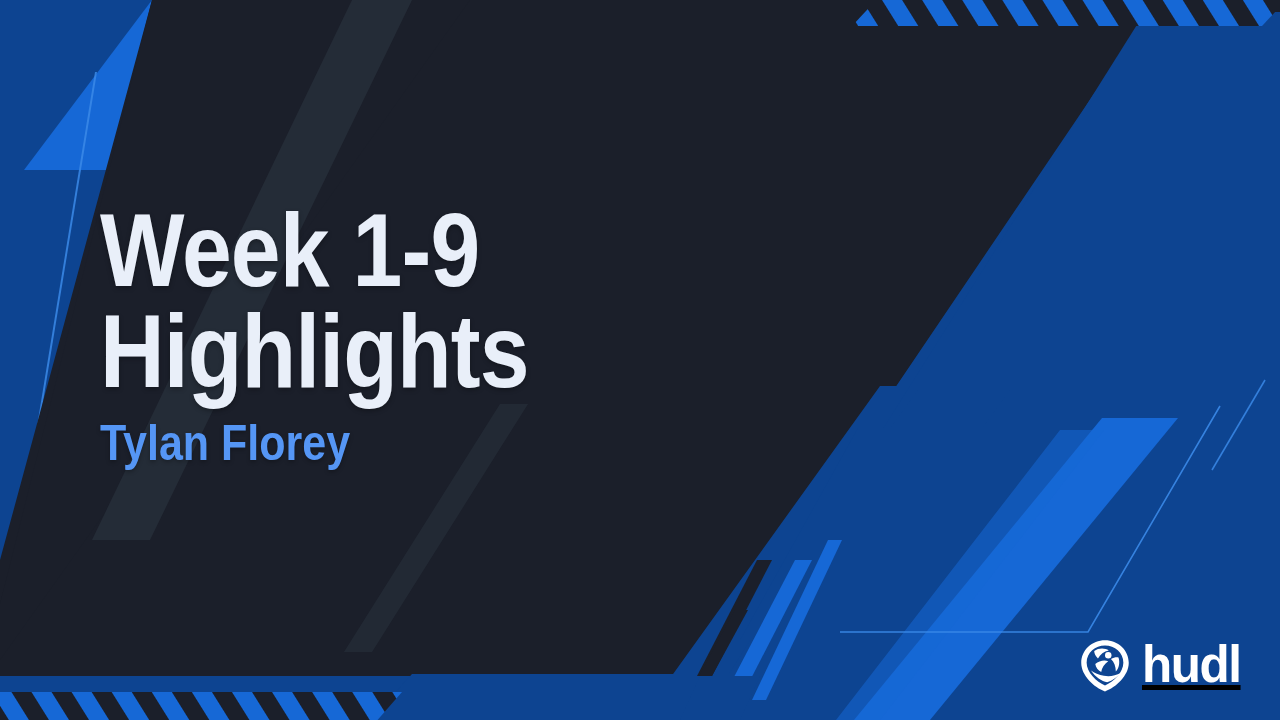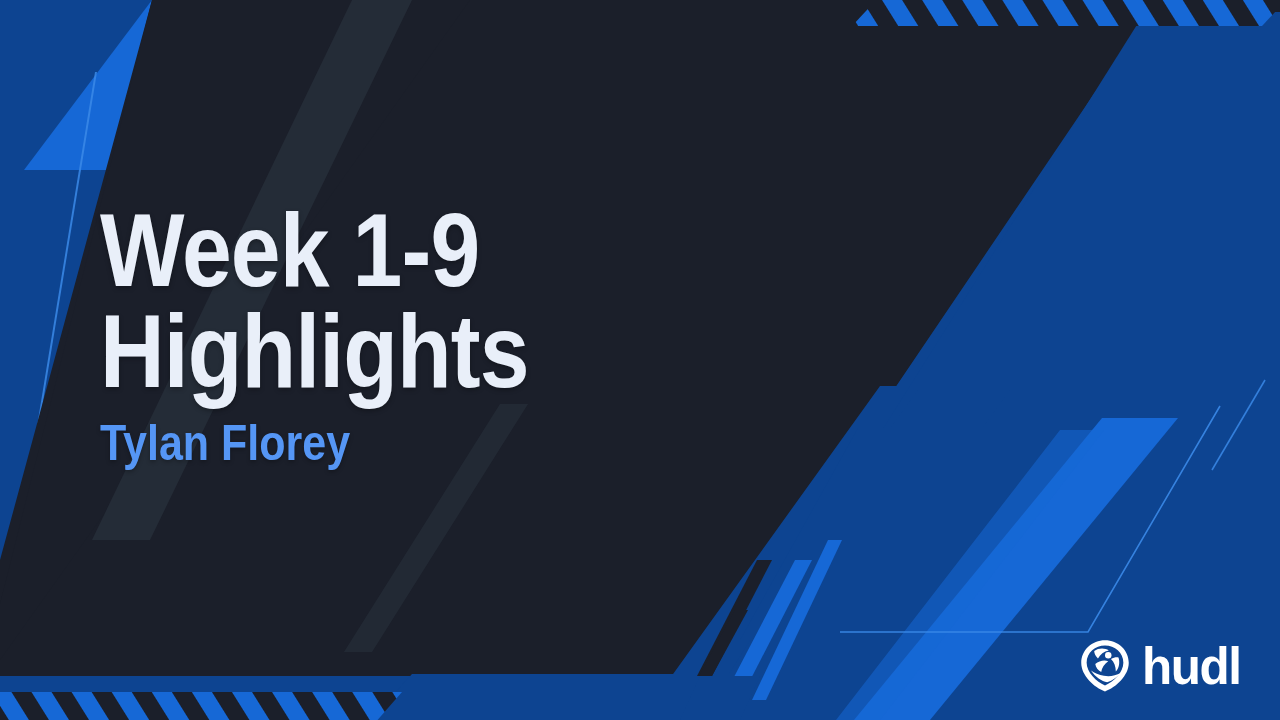--- a/index.html
+++ b/index.html
@@ -55,22 +55,23 @@
     transform-origin: left center;
     white-space: nowrap;
     text-shadow: 0 2px 5px rgba(0,0,0,0.28);
   }
   #logo {
     position: absolute;
     right: 34px;
     bottom: 28px;
     z-index: 50;
     display: flex;
-    align-items: flex-end;
+    align-items: flex-start;
     gap: 10px;
+    text-decoration: underline;
   }
   #logo-mark { width: 54px; height: 54px; display: block; }
   #logo-word {
     color: #ffffff;
     font-weight: 700;
     font-size: 52px;
     line-height: 1;
     letter-spacing: -1.5px;
     transform: scaleX(0.95);
     transform-origin: left center;

